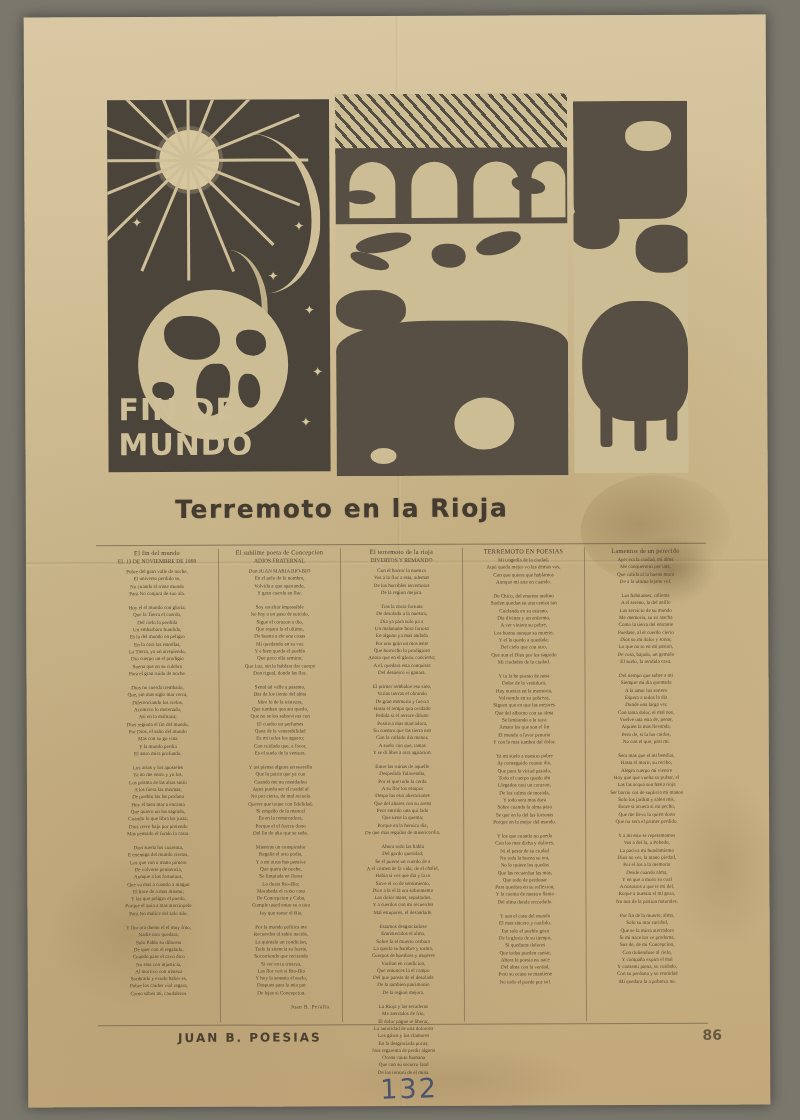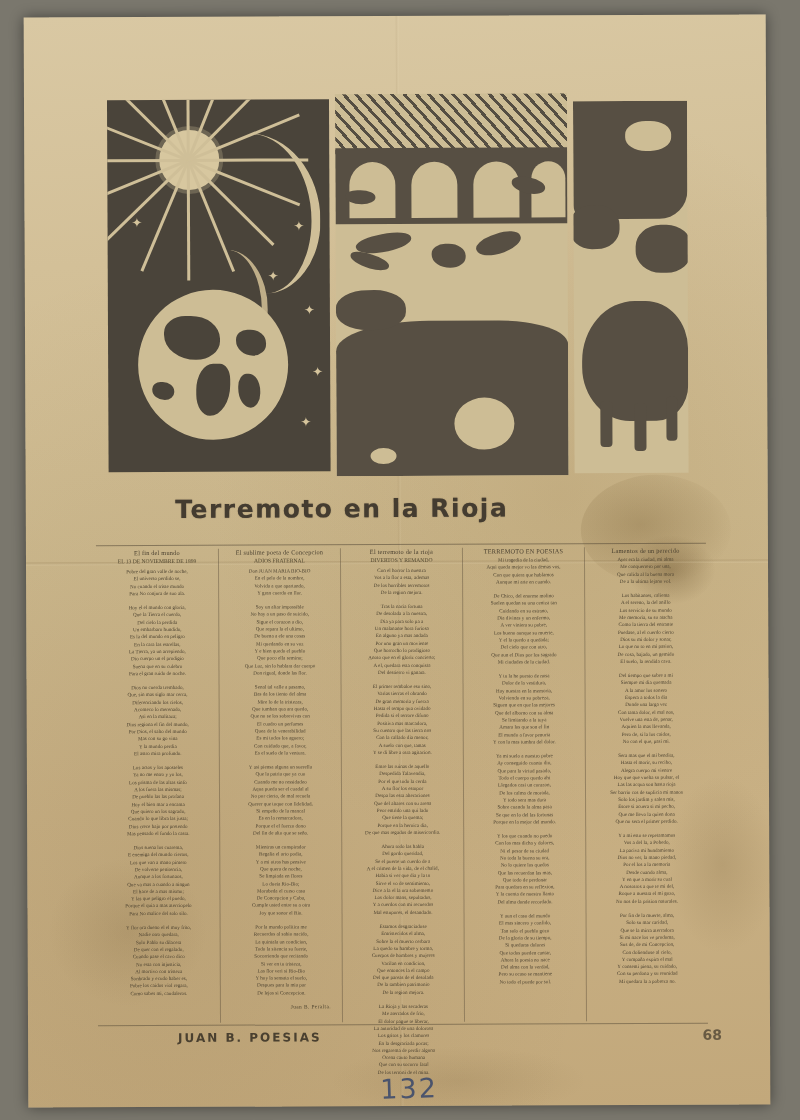--- a/index.html
+++ b/index.html
@@ -298,20 +298,21 @@
         <span class="star" style="left:192px;top:318px;">✦</span>
 
         <div id="globe">
           <div class="continent" style="left:26px;top:26px;width:56px;height:44px;"></div>
           <div class="continent" style="left:58px;top:74px;width:34px;height:52px;border-radius:50% 30% 60% 40%;"></div>
           <div class="continent" style="left:98px;top:40px;width:30px;height:26px;"></div>
           <div class="continent" style="left:100px;top:84px;width:22px;height:34px;"></div>
           <div class="continent" style="left:14px;top:92px;width:22px;height:18px;"></div>
         </div>
 
+        <div id="findemundo">FIN DE MUNDO</div>
       </div>
 
       <div class="panel" id="panel-city">
         <div id="hatch-sky"></div>
         <div id="wall">
           <div class="arch" style="left:14px;"></div>
           <div class="arch" style="left:76px;"></div>
           <div class="arch" style="left:138px;"></div>
           <div class="arch" style="left:196px;width:34px;"></div>
         </div>
@@ -648,18 +649,18 @@
 Y compaña expira el mal
 Y consenti piena, su cuidado,
 Con su perdona y su reunidad
 Mi quedara la a pobreza no.</p>
       </div>
     </div>
 
     <div id="rule-bottom"></div>
 
     <div id="byline">JUAN B. POESIAS</div>
-    <div id="folio">68</div>
+    <div id="folio">86</div>
 
     <div id="archive-number">132</div>
 
   </div>
 </div>
 
 </body></html>

